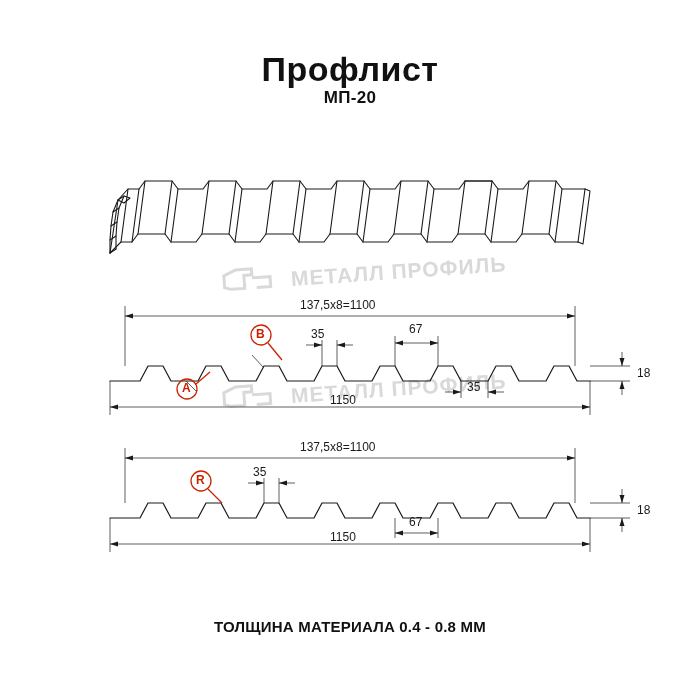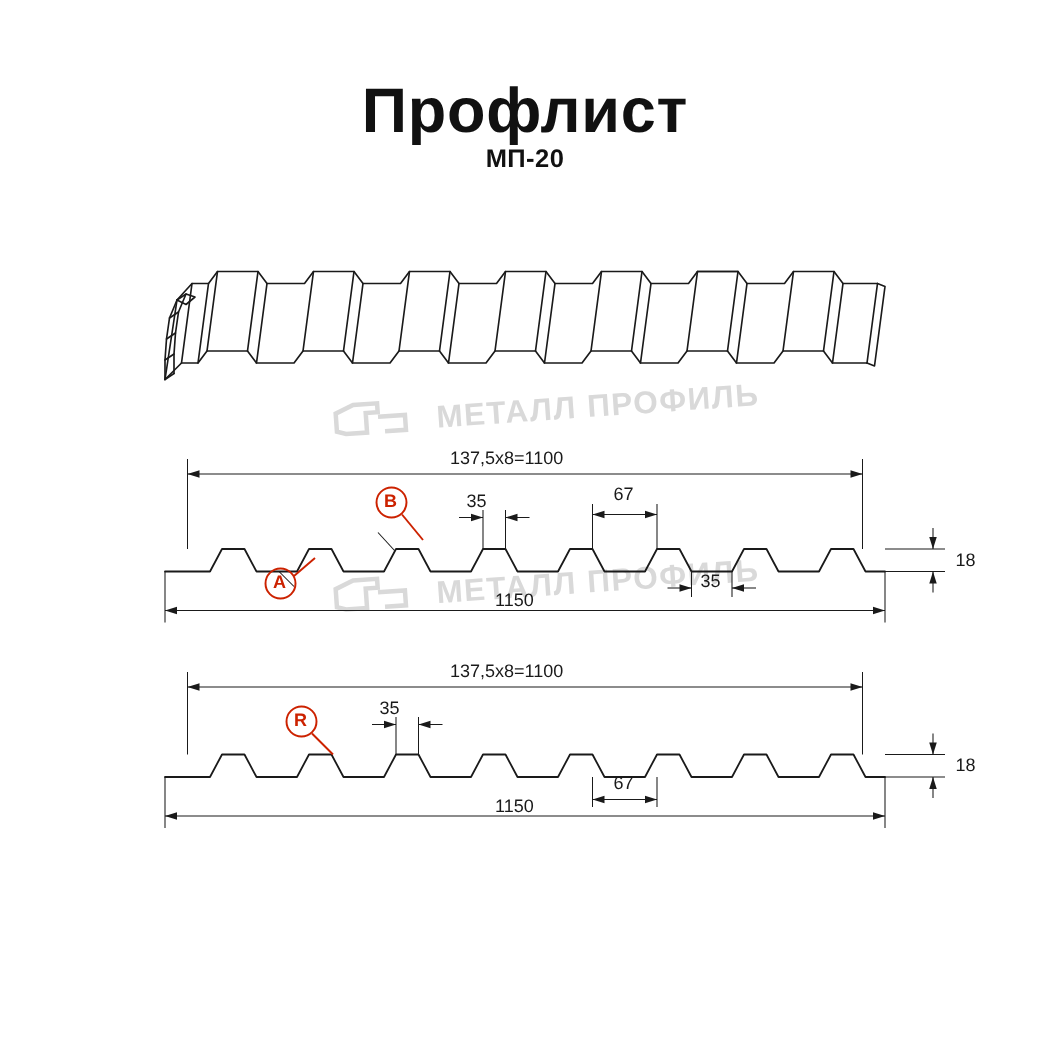--- a/index.html
+++ b/index.html
@@ -22,21 +22,21 @@
 
   
   .title-block {
     position: absolute;
     left: 0;
     top: 52px;
     width: 700px;
     text-align: center;
   }
   .main-title {
-    font-size: 42px;
+    font-size: 34px;
     font-weight: bold;
     letter-spacing: 0.5px;
     line-height: 1.05;
     color: #111111;
   }
   .sub-title {
     font-size: 17px;
     font-weight: bold;
     color: #111111;
     letter-spacing: 0.3px;
@@ -325,14 +325,15 @@
 
   <div style="position:absolute; left:0; top:0; width:700px; height:700px;">
     <div style="position:absolute; left:300px; top:440px; font-size:12px;">137,5x8=1100</div>
     <div style="position:absolute; left:330px; top:530px; font-size:12px;">1150</div>
     <div style="position:absolute; left:637px; top:503px; font-size:12px;">18</div>
     <div style="position:absolute; left:253px; top:465px; font-size:12px;">35</div>
     <div style="position:absolute; left:409px; top:515px; font-size:12px;">67</div>
     <div style="position:absolute; left:196px; top:473px; font-size:12px; color:#cc2200; font-weight:bold;">R</div>
   </div>
 
+  <div class="footer-note">ТОЛЩИНА МАТЕРИАЛА 0.4 - 0.8 ММ</div>
 
 </div>
 
 </body></html>

